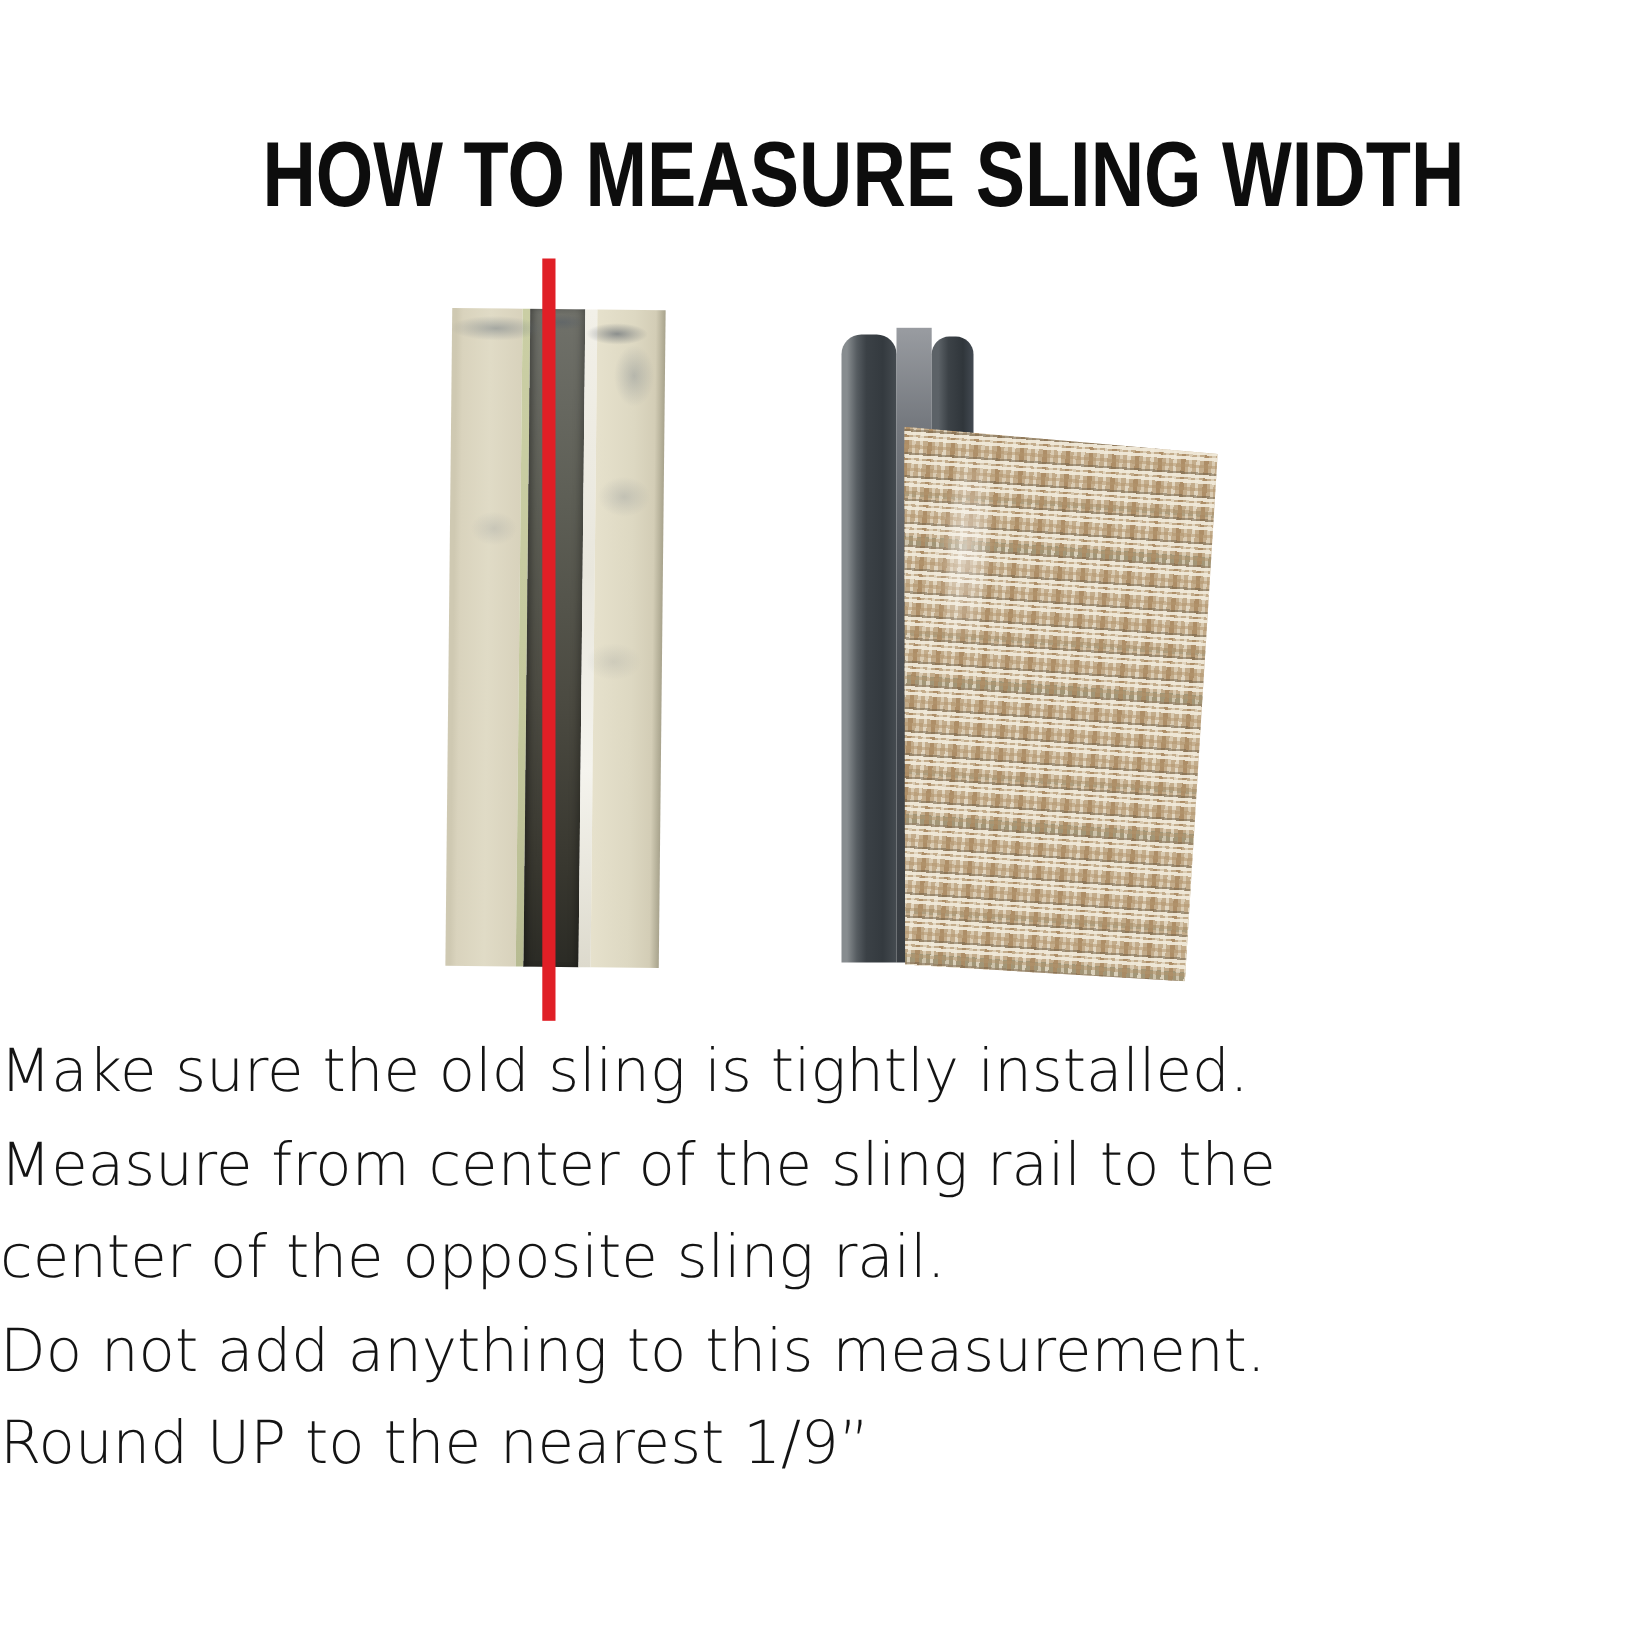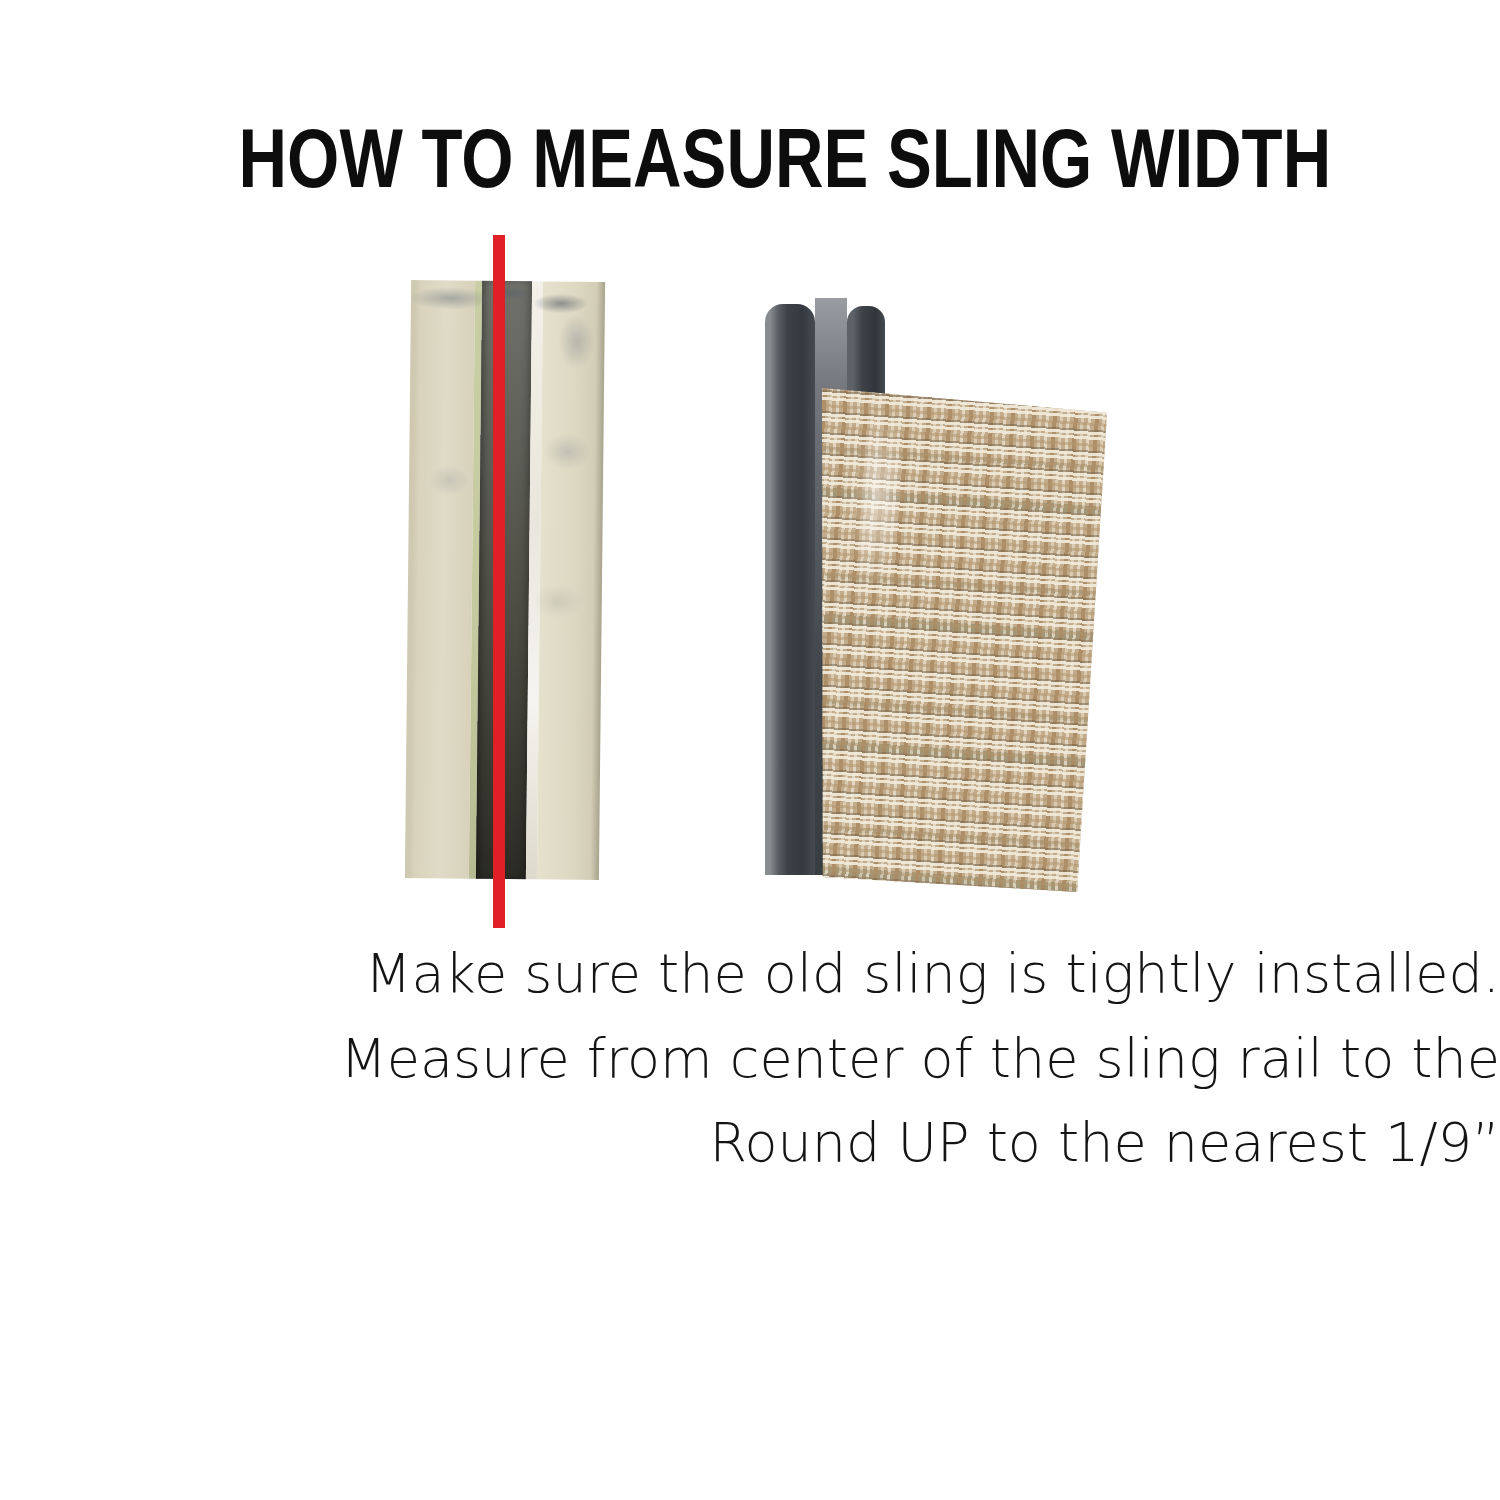--- a/index.html
+++ b/index.html
@@ -101,21 +101,21 @@
         rgba(233,224,205,.6) 14px 17px, rgba(0,0,0,0) 17px 21px),
       repeating-linear-gradient(0deg,
         rgba(0,0,0,0) 0 52px, rgba(118,120,92,.42) 52px 60px,
         rgba(0,0,0,0) 60px 96px, rgba(118,120,92,.28) 96px 101px,
         rgba(0,0,0,0) 101px 126px);
   }
 
   
   .instructions{
     position:absolute;left:0;top:932px;width:100%;
-    text-align:right;color:#141414;
+    text-align:left;color:#141414;
     font-family:"DejaVu Sans","Liberation Sans",sans-serif;
     font-weight:200;font-size:54px;line-height:84.5px;
   }
   .instructions p{margin:0;white-space:nowrap;}
 </style>
 </head>
 <body>
 
 <div class="canvas">
 
@@ -143,16 +143,18 @@
       <div class="fabric">
         <div class="weave"></div>
       </div>
     </div>
 
   </div>
 
   <div class="instructions">
     <p>Make sure the old sling is tightly installed.</p>
     <p>Measure from center of the sling rail to the</p>
+    <p>center of the opposite sling rail.</p>
+    <p>Do not add anything to this measurement.</p>
     <p>Round UP to the nearest 1/9”</p>
   </div>
 
 </div>
 
 </body></html>

